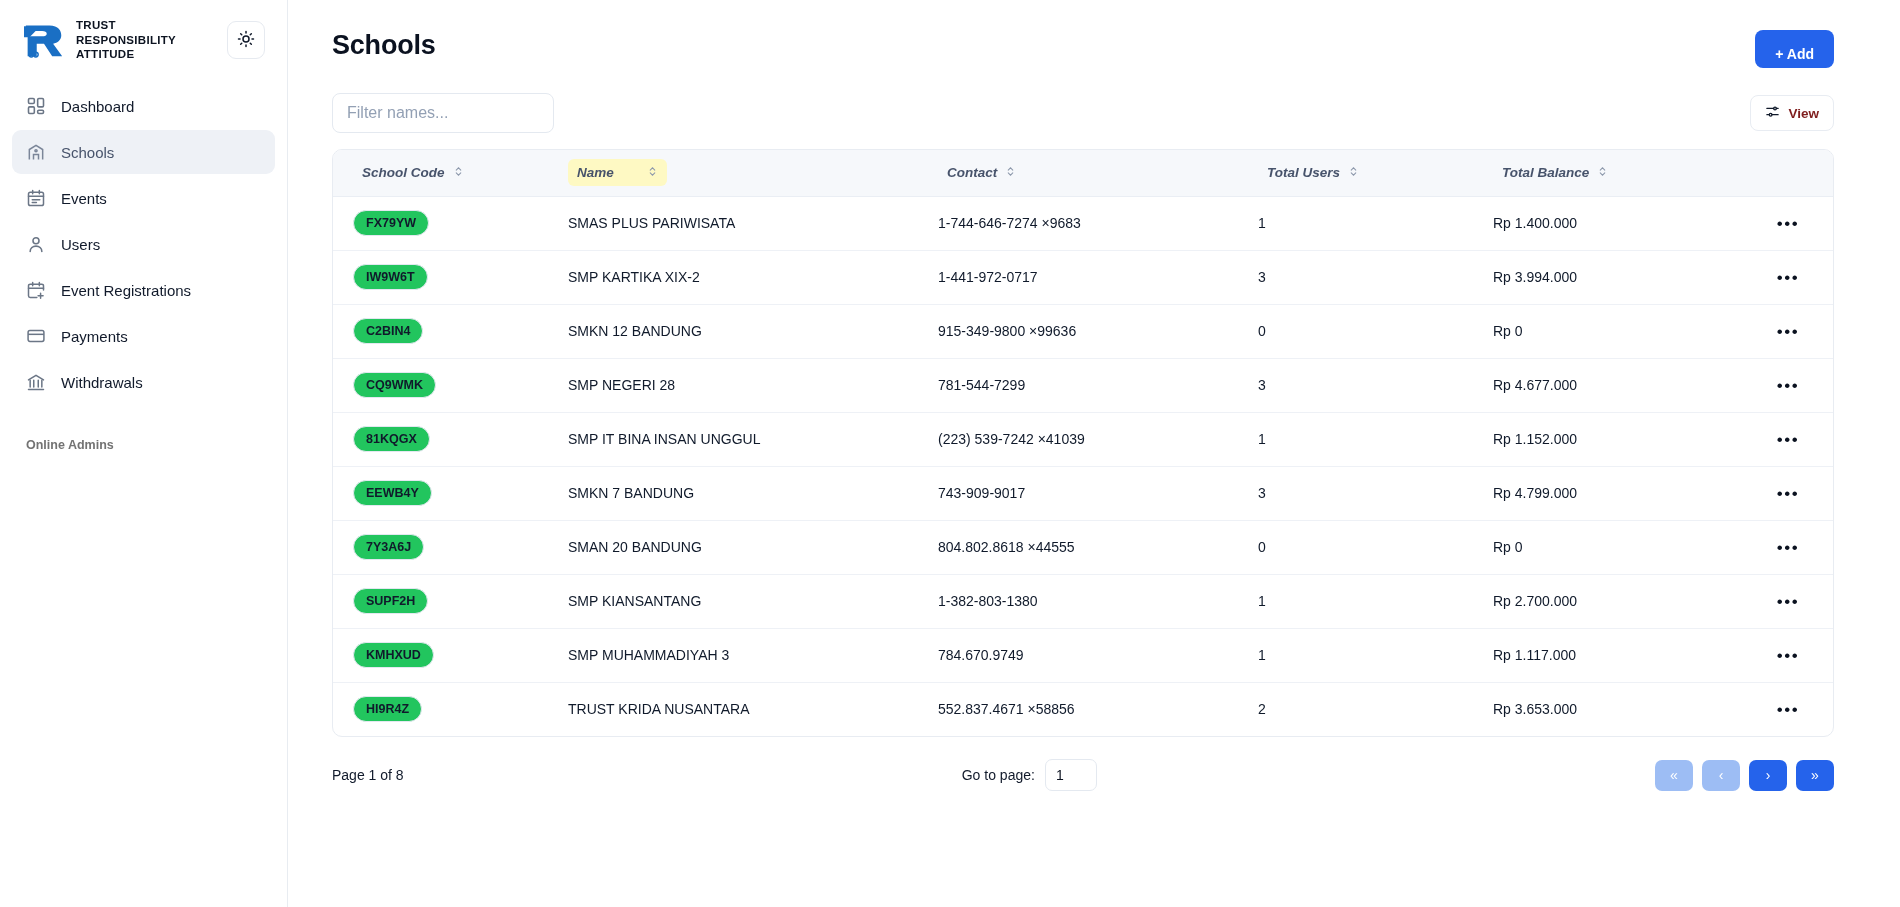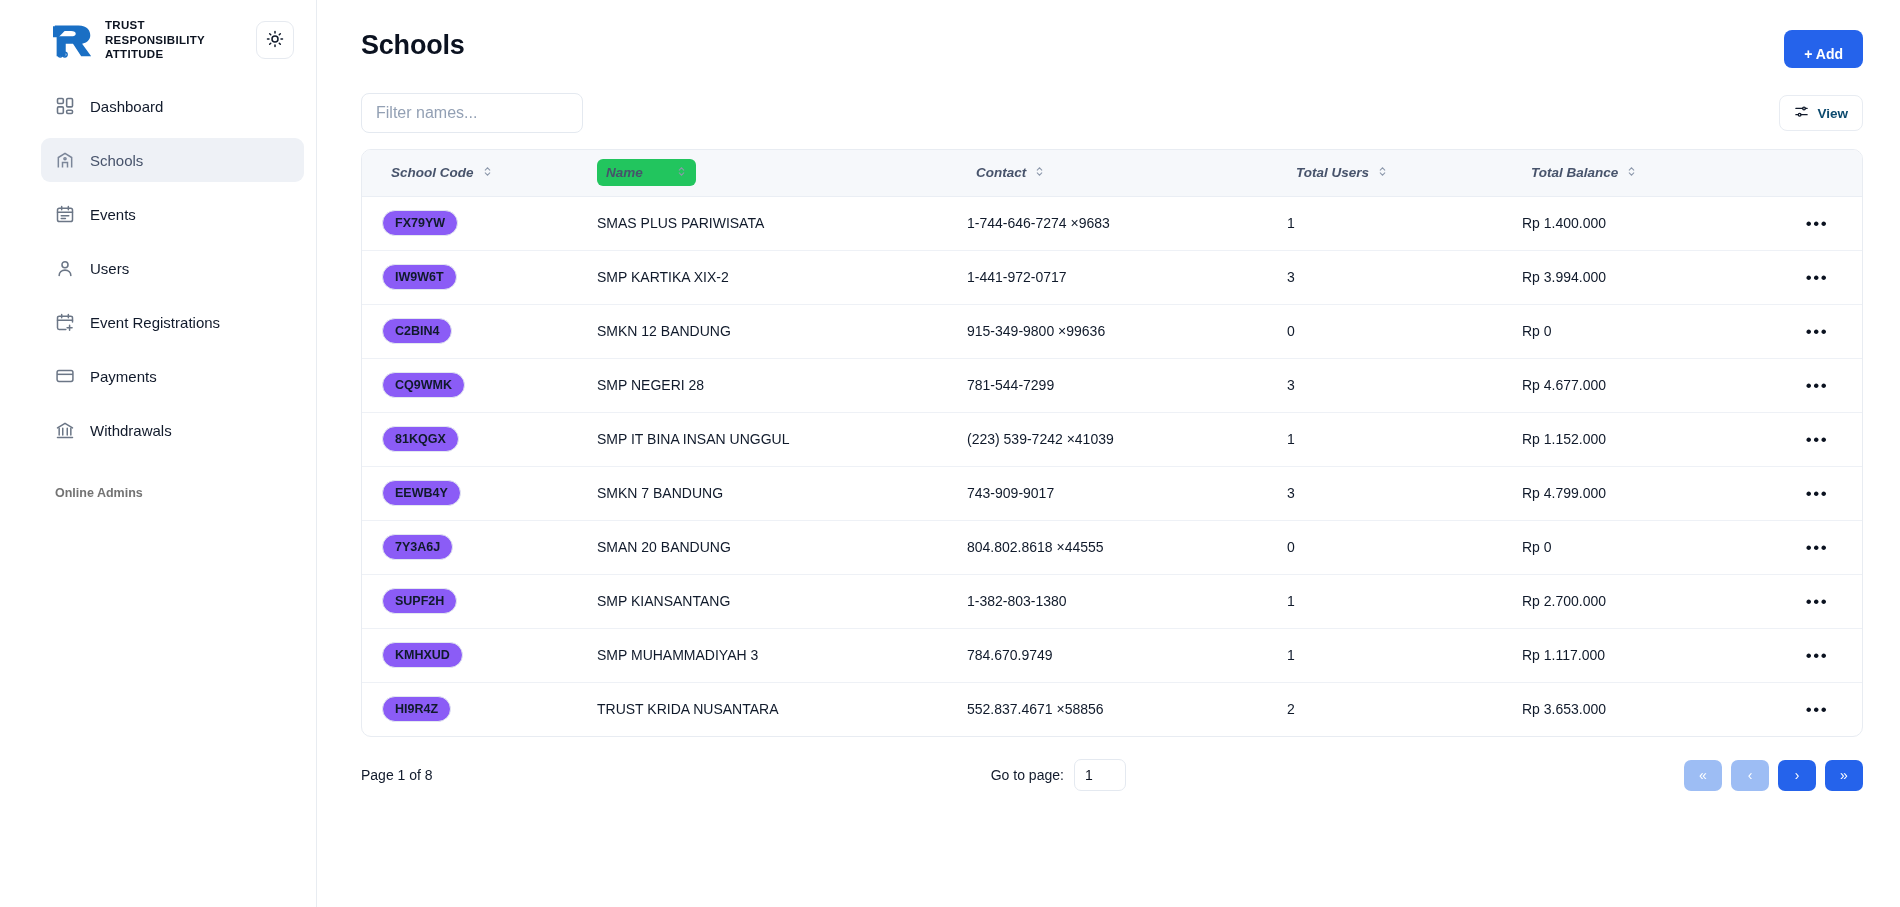--- a/index.html
+++ b/index.html
@@ -5,21 +5,21 @@
 <style>
   * { box-sizing: border-box; }
   html, body {
     margin: 0; padding: 0;
     width: 1900px; height: 907px;
     overflow: hidden;
     background: #ffffff;
     font-family: "Liberation Sans", sans-serif;
     -webkit-font-smoothing: antialiased;
   }
-  .app { display: flex; width: 1568px; height: 907px; margin-left: 29px; }
+  .app { display: flex; width: 1568px; height: 907px; }
 
   
   .sidebar {
     width: 288px; min-width: 288px; height: 907px;
     background: #ffffff;
     border-right: 1px solid #e8ecf1;
     display: flex; flex-direction: column;
     padding: 0;
   }
   .brand-row {
@@ -32,21 +32,21 @@
     font-size: 11.5px; font-weight: 700; line-height: 1.28;
     letter-spacing: 0.3px; color: #0c1320; text-transform: uppercase;
     white-space: pre-line;
   }
   .theme-toggle {
     width: 38px; height: 38px; border-radius: 9px;
     border: 1px solid #e6eaf0; background: #fff;
     display: flex; align-items: center; justify-content: center;
     cursor: pointer; flex: none;
   }
-  .nav { padding: 8px 12px 0 12px; display: flex; flex-direction: column; gap: 10px; }
+  .nav { padding: 8px 12px 0 12px; display: flex; flex-direction: column; gap: 2px; }
   .nav-item {
     display: flex; align-items: center; gap: 14px;
     height: 44px; padding: 0 14px; border-radius: 9px;
     color: #111a2b; font-size: 15px; cursor: pointer;
     text-decoration: none;
   }
   .nav-item.active { background: #eef1f6; color: #47536b; }
   .nav-item.active .nav-label { color: #47536b; }
   .nav-icon { width: 21px; height: 21px; flex: none; color: #6b7686; display: flex; align-items: center; }
   .nav-item.active .nav-icon { color: #7b8699; }
@@ -90,50 +90,50 @@
   .filter-input {
     width: 222px; height: 40px; border: 1px solid #e4e9f0; border-radius: 8px;
     padding: 0 14px; font-size: 16px; color: #0b1220; background: #fff;
     font-family: inherit; outline: none;
   }
   .filter-input::placeholder { color: #93a0b4; }
   .btn-view {
     display: flex; align-items: center; gap: 8px;
     height: 36px; padding: 0 14px; background: #fff;
     border: 1px solid #e8ecf2; border-radius: 8px;
-    font-size: 13.5px; font-weight: 600; color: #0c4a6e; cursor: pointer;
+    font-size: 13.5px; font-weight: 600; color: #7f1d1d; cursor: pointer;
     font-family: inherit;
   }
 
   
   .table-card {
     margin-top: 16px; border: 1px solid #e8ecf2; border-radius: 10px;
     overflow: hidden; background: #fff;
   }
   table { width: 100%; border-collapse: collapse; table-layout: fixed; }
   thead tr { background: #f6f8fb; }
   thead th {
     text-align: left; font-size: 13.5px; font-weight: 600; color: #47536b;
     height: 46px; padding: 0 0 0 20px; border-bottom: 1px solid #eaeef4;
     white-space: nowrap;
     font-style: italic;
   }
   .th-inner { display: inline-flex; align-items: center; gap: 8px; padding: 6px 9px; border-radius: 6px; cursor: pointer; }
-  .th-inner.hl { background: #22c55e; gap: 33px; }
+  .th-inner.hl { background: #fef9c3; gap: 33px; }
   .sort-ico { color: #8c98ab; flex: none; }
   tbody td {
     height: 54px; font-size: 14px; color: #101a2b; padding: 0 0 0 20px;
     border-bottom: 1px solid #eef1f6; vertical-align: middle;
   }
   tbody tr:last-child td { border-bottom: none; }
   .code-badge {
     display: inline-flex; align-items: center; justify-content: center;
     height: 26px; padding: 0 12px; border: 1px solid #e3e8f0;
     border-radius: 999px; font-size: 12.5px; font-weight: 700; color: #101a2b;
-    background: #8b5cf6; white-space: nowrap;
+    background: #22c55e; white-space: nowrap;
   }
   .col-code { width: 215px; }
   .col-name { width: 370px; }
   .col-contact { width: 320px; }
   .col-users { width: 235px; }
   .col-balance { width: 270px; }
   .col-actions { width: 90px; }
   td.cell-actions { text-align: center; padding: 0; }
   .dots-btn {
     width: 32px; height: 32px; border: none; background: transparent;

